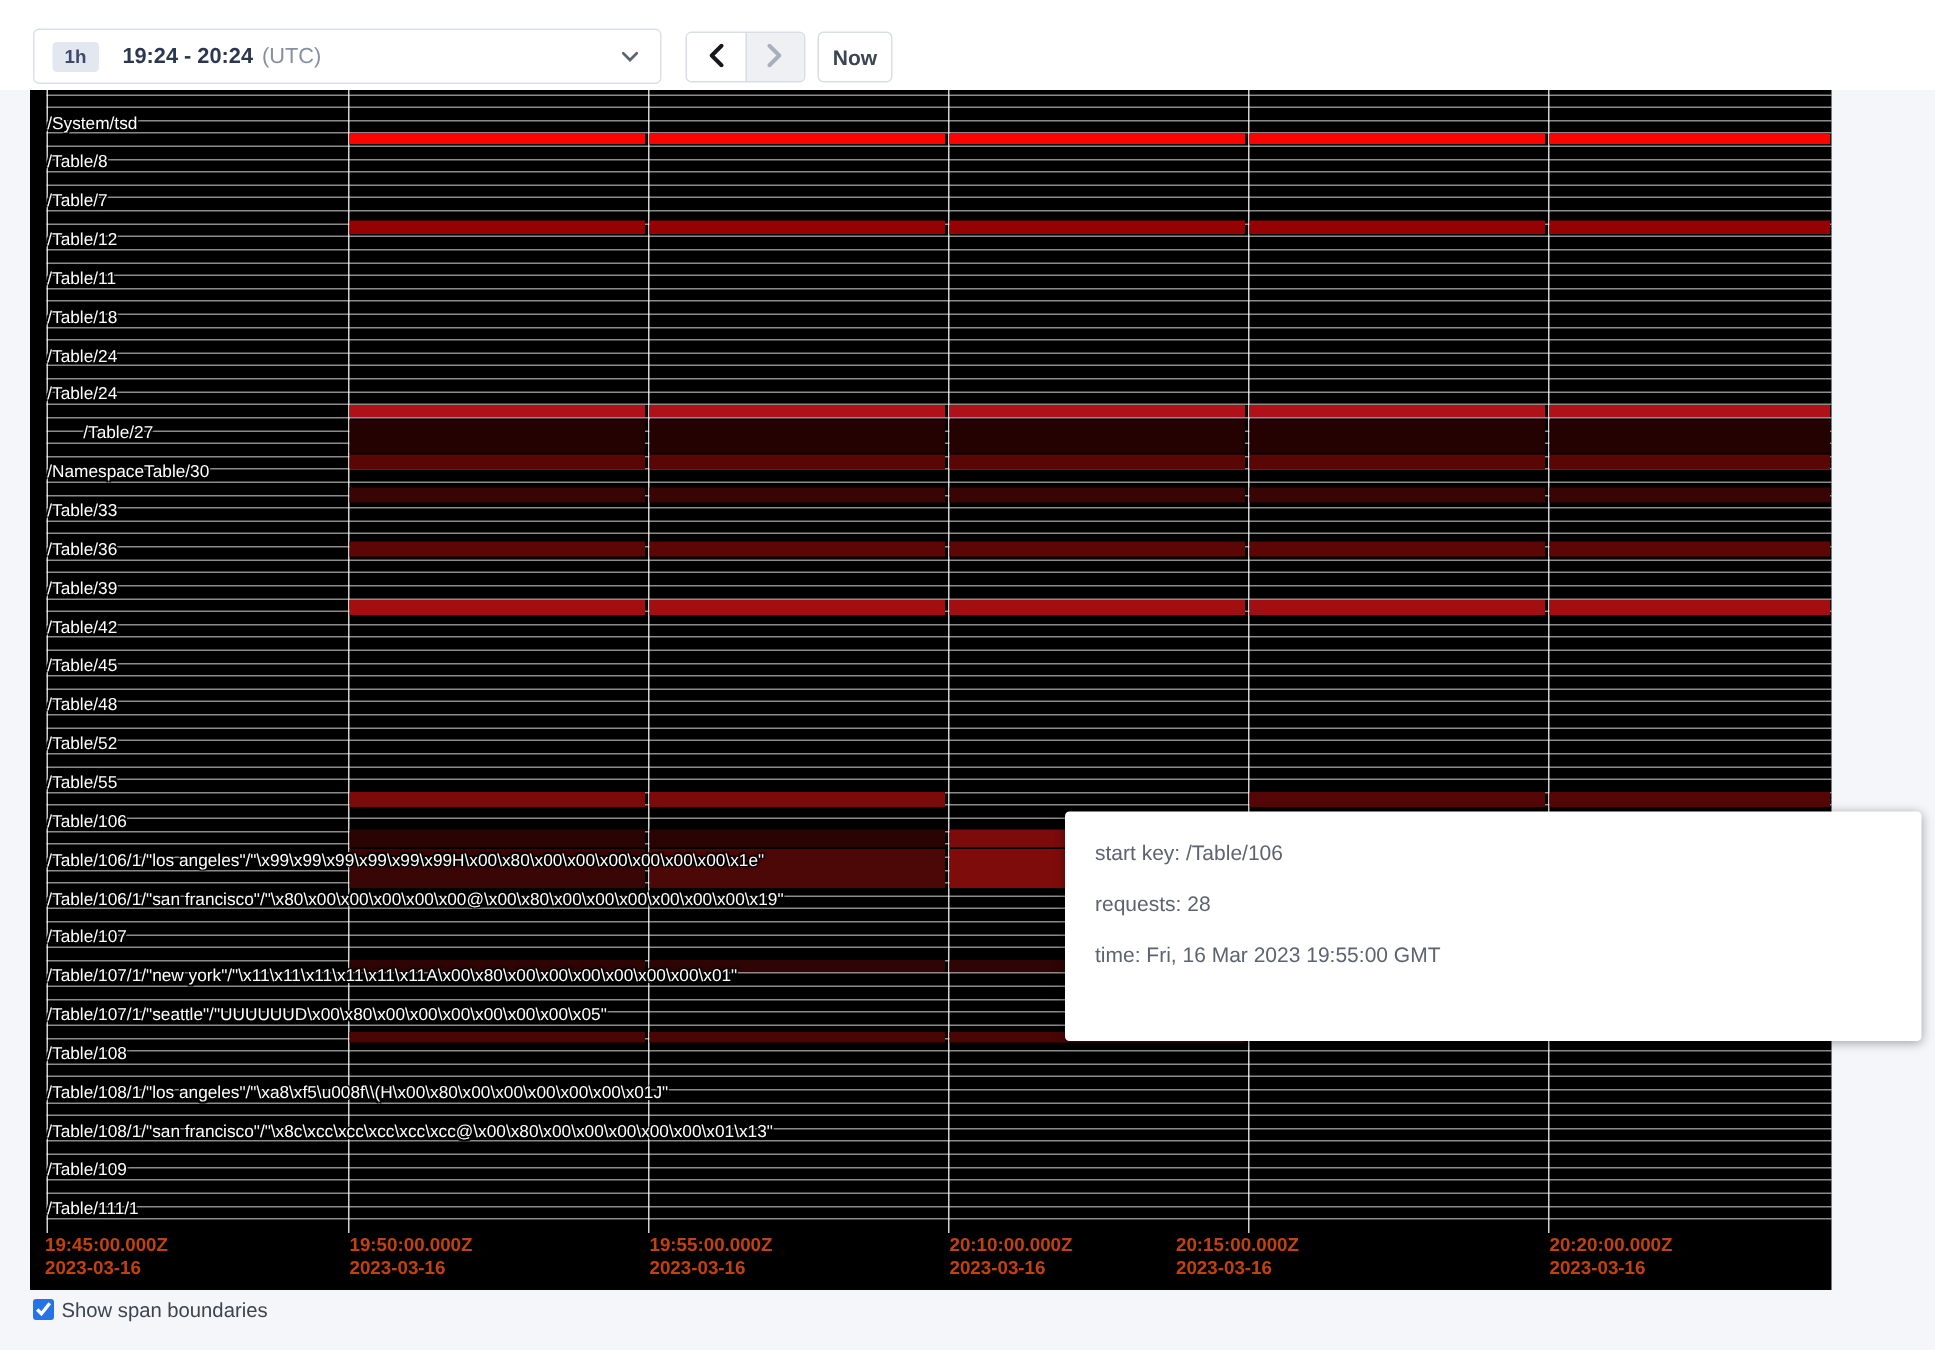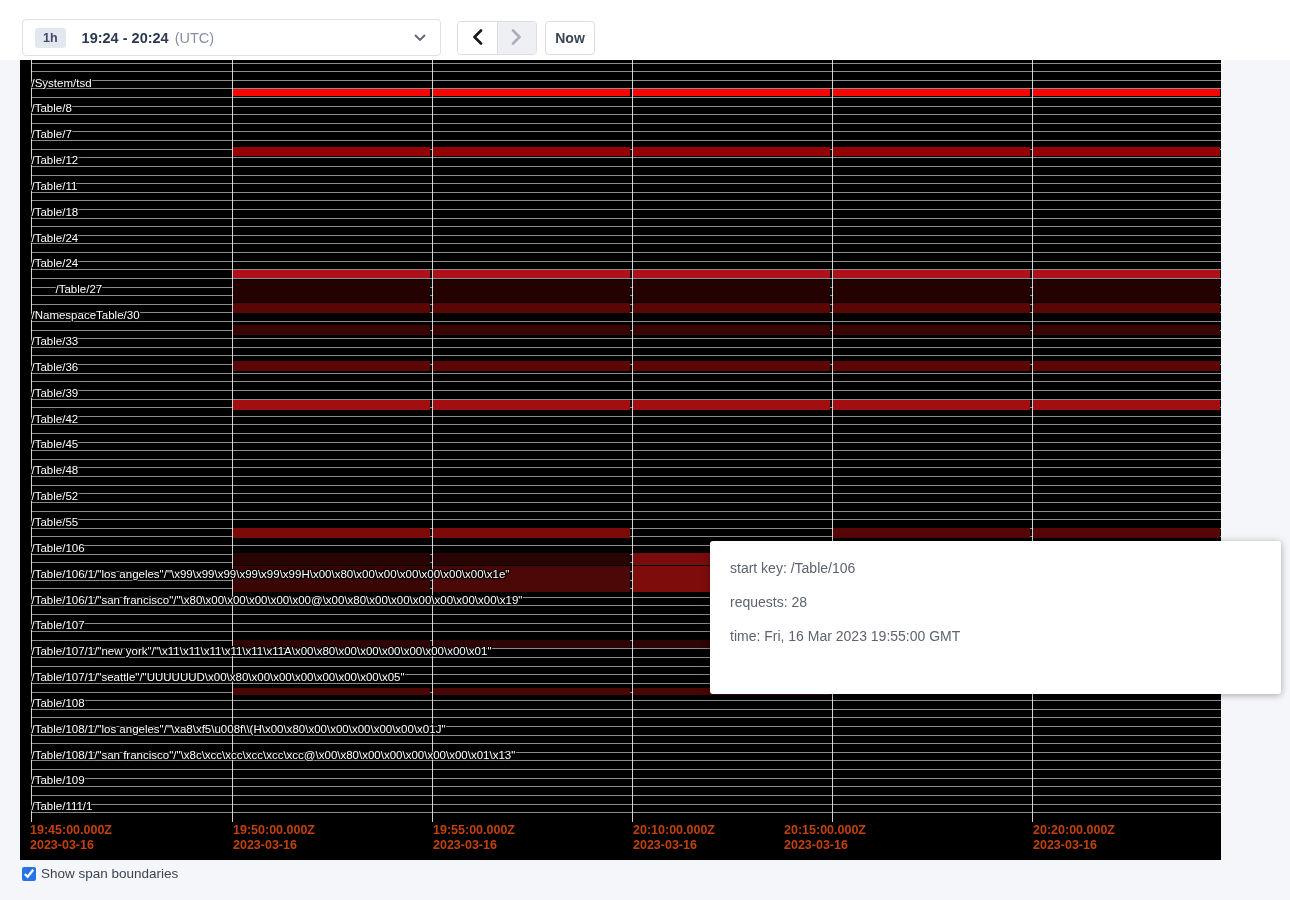--- a/index.html
+++ b/index.html
@@ -41,21 +41,21 @@
 
   .tick { position:absolute; top:763px; color:#c2410c; white-space:nowrap; z-index:4; }
   .tick .t-time { font-size:12.5px; font-weight:700; line-height:15px; }
   .tick .t-date { font-size:12.5px; font-weight:700; line-height:15px; }
 
   .tooltip { position:absolute; left:710px; top:541px; width:571px; height:153px; background:#fff;
     border-radius:3px; box-shadow:0 1px 7px rgba(0,0,0,0.35); z-index:10; padding:10px 20px;
     overflow:hidden; }
   .tooltip .tip-line { font-size:14px; color:#5d6370; line-height:34px; white-space:nowrap; }
 
-  .footer { position:absolute; left:22px; top:866px; display:flex; align-items:flex-end; }
+  .footer { position:absolute; left:22px; top:866px; display:flex; align-items:flex-start; }
   .footer input { width:14px; height:14px; accent-color:#2673e8; margin-right:5px; cursor:pointer; }
   .footer label { font-size:13.5px; color:#3d4450; }
 </style>
 </head>
 <body>
 
 <div class="topbar">
   <div class="time-selector">
     <span class="ts-badge">1h</span>
     <span class="ts-range">19:24 - 20:24</span>

